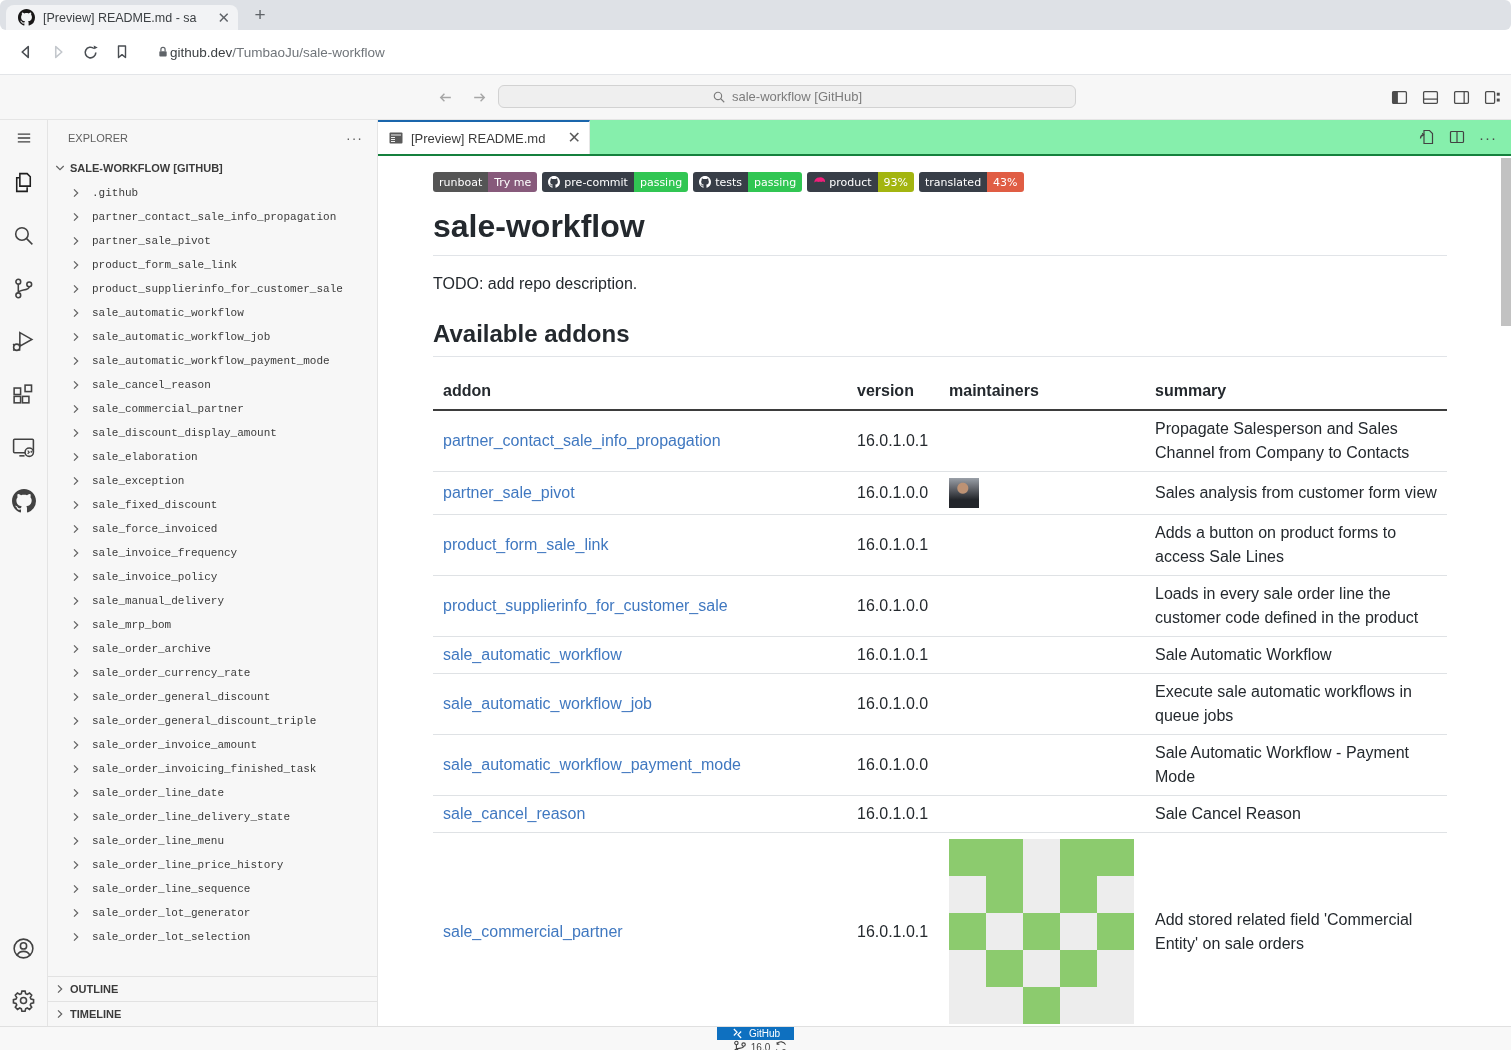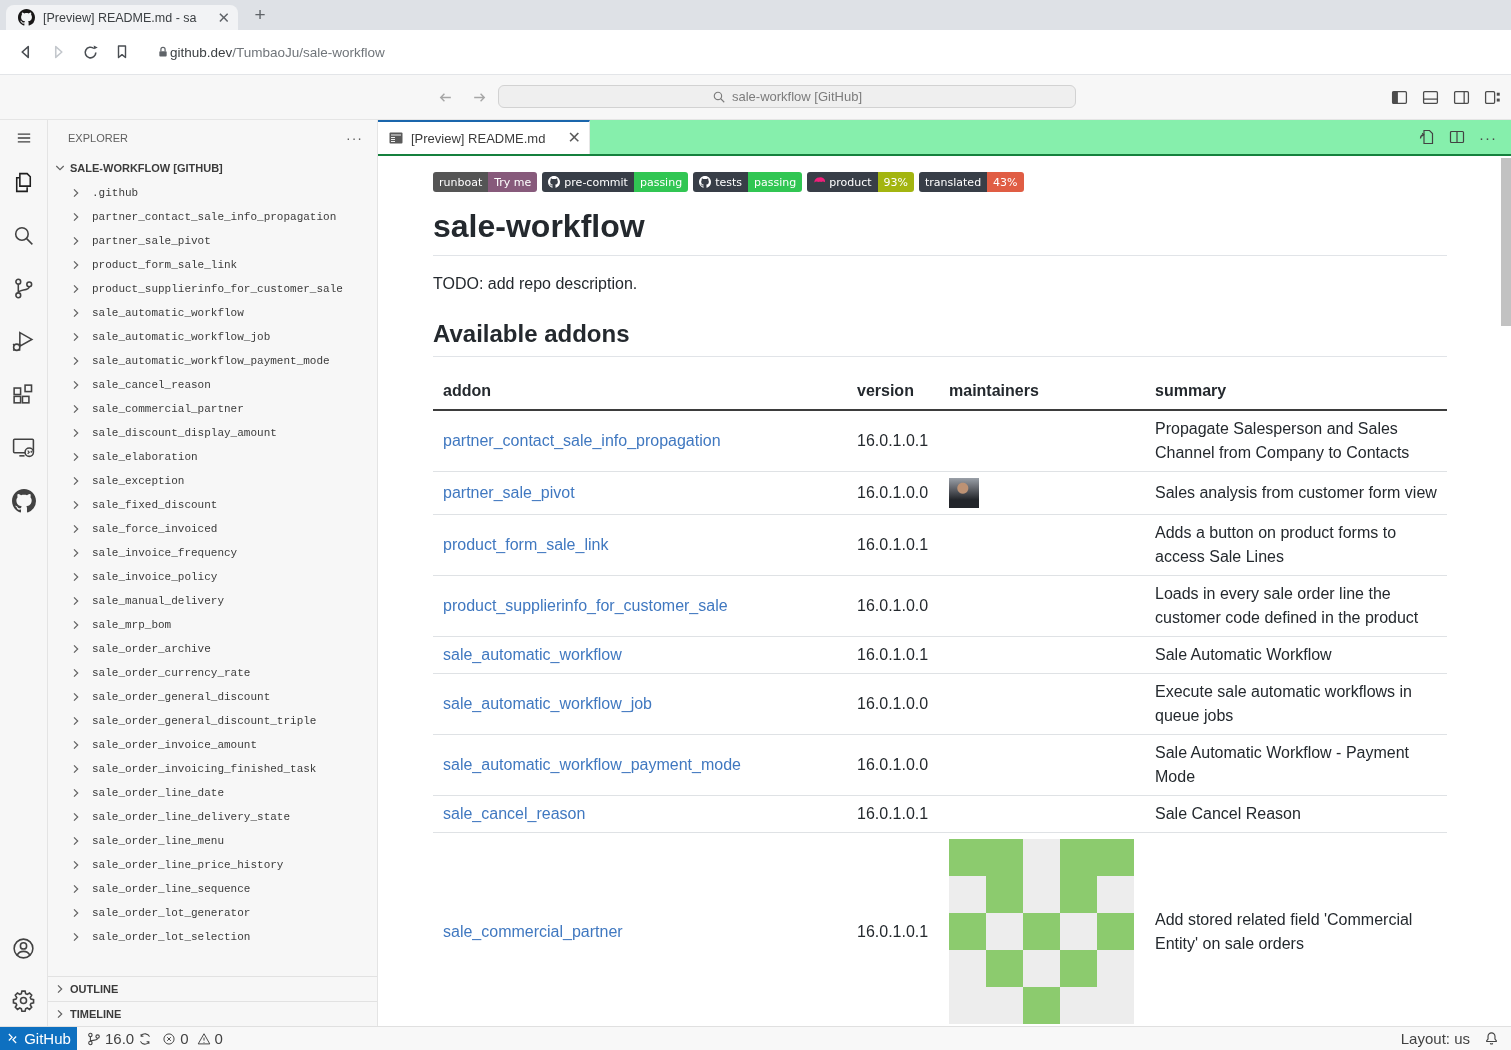--- a/index.html
+++ b/index.html
@@ -1,21 +1,21 @@
 <!DOCTYPE html>
 <html><head>
 <meta charset="utf-8">
 <style>
   * { margin:0; padding:0; box-sizing:border-box; }
   html,body { width:1511px; height:1050px; overflow:hidden; }
   body { font-family:"Liberation Sans", sans-serif; position:relative; background:#fff; color:#333; }
   svg { display:block; }
 
   
-  .tabbar { position:absolute; left:0; top:0; width:1511px; height:30px; background:#dee1e6; }
+  .tabbar { position:absolute; left:0; top:0; width:1511px; height:30px; background:#dee1e6;border-radius:6px; }
   .btab { position:absolute; left:6px; top:5px; width:232px; height:25px; background:#f2f3f5;
           border-radius:8px 8px 0 0; display:flex; align-items:center; padding:0 8px 0 12px; gap:8px; }
   .btab-title { font-size:12.5px; color:#3c4043; white-space:nowrap; overflow:hidden; flex:1; }
   .btab-close { font-size:15px; color:#5f6368; cursor:default; line-height:1; }
   .newtab { position:absolute; left:248px; top:3px; width:24px; height:24px; display:flex; align-items:center;
             justify-content:center; font-size:19px; color:#5f6368; }
   .navbar { position:absolute; left:0; top:30px; width:1511px; height:45px; background:#fff;
             border-bottom:1px solid #e3e5e8; display:flex; align-items:center; padding-left:10px; }
   .nav-ic { width:32px; height:32px; display:flex; align-items:center; justify-content:center; }
   .urlwrap { display:flex; align-items:center; margin-left:18px; font-size:13.5px; }
@@ -84,21 +84,21 @@
   .avatar-photo { width:30px; height:30px;
       background:
         radial-gradient(circle at 46% 34%, #bd9274 0 5px, rgba(0,0,0,0) 6px),
         linear-gradient(180deg,#9aa0a8 0%, #6d7077 28%, #23262b 72%); }
   .identicon { width:185px; height:185px; display:grid;
                grid-template-columns:repeat(5,37px); grid-template-rows:repeat(5,37px); }
   .identicon i { display:block; }
 
   
   .statusbar { position:absolute; left:0; top:1026px; width:1511px; height:24px; background:#f8f8f8;
-               border-top:1px solid #e0e0e0; display:flex; align-items:center; font-size:15px; color:#424242; }
+               border-top:1px solid #e0e0e0; display:flex; align-items:center; font-size:10px; color:#424242;flex-direction:column; }
   .remote-badge { width:77px; height:100%; color:#fff; display:flex; align-items:center;
                   justify-content:center; gap:5px; }
   .sb-item { display:flex; align-items:center; gap:4px; margin-left:10px; }
   .sb-right { margin-left:auto; display:flex; align-items:center; gap:14px; padding-right:12px; }
 </style>
 </head>
 <body>
 
 <div class="tabbar">
   <div class="btab">

